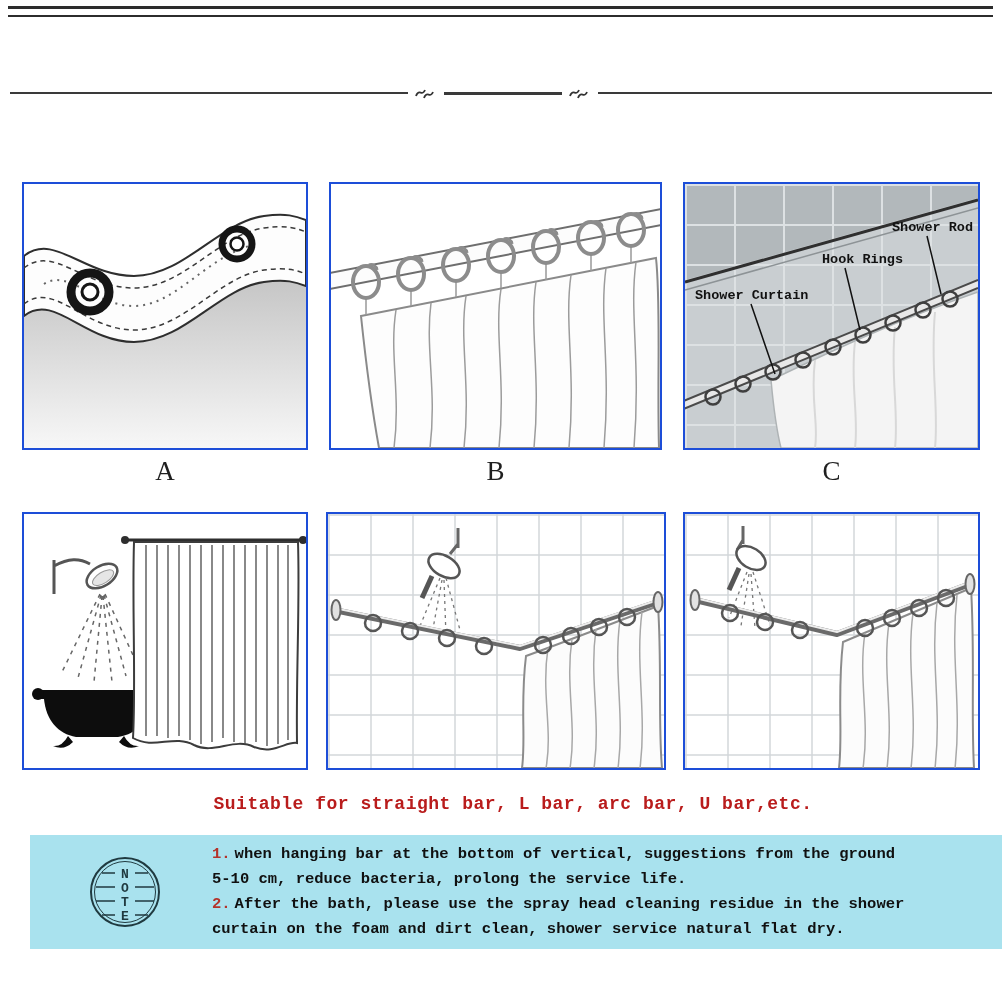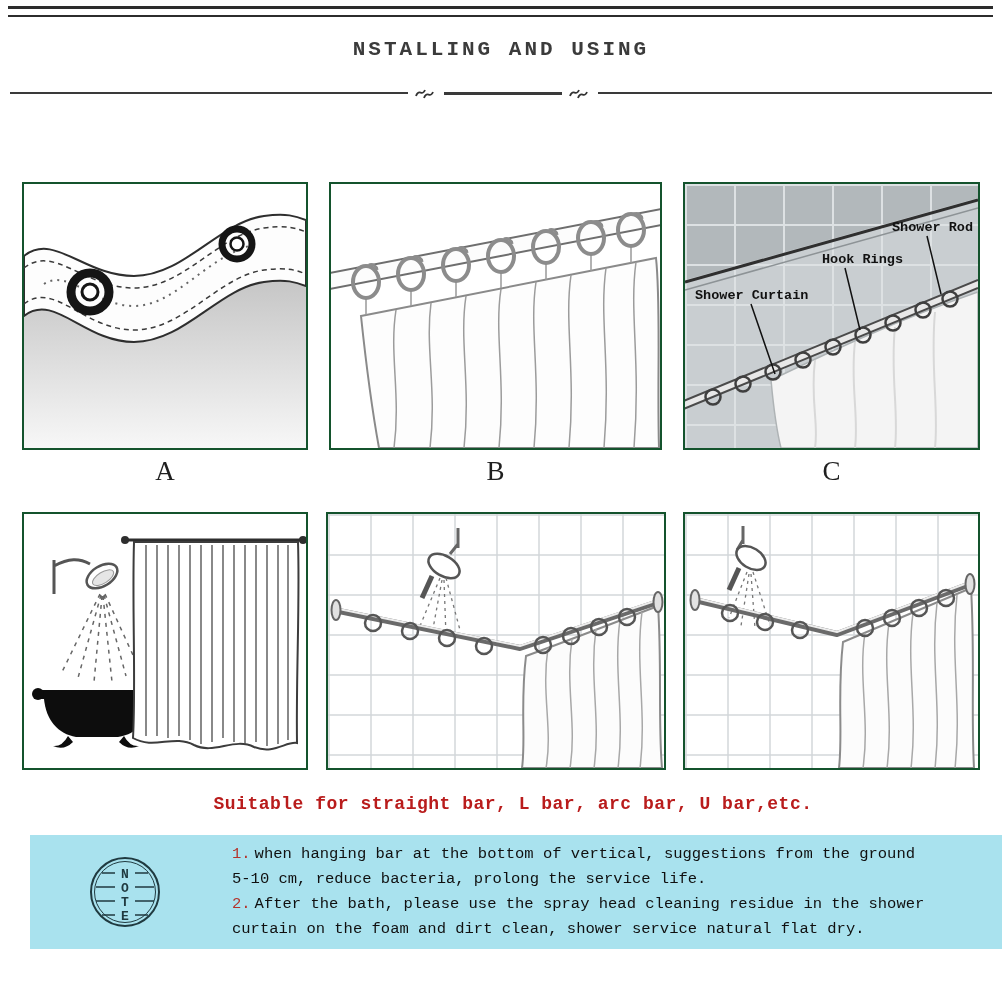--- a/index.html
+++ b/index.html
@@ -11,46 +11,45 @@
          font-size:21px;font-weight:700;letter-spacing:3px;color:#3b3b3b;}
   .divider{position:absolute;top:84px;left:10px;right:10px;height:18px;display:flex;align-items:center;}
   .dseg{border-top:2px solid #3a3a3a;height:0;}
   .dseg.left{flex:0 0 398px;}
   .dseg.mid{flex:0 0 118px;border-top-width:3px;}
   .dseg.right{flex:1;}
   .squig{margin:0 5px;flex:0 0 auto;}
   .row{position:absolute;left:22px;width:958px;display:flex;justify-content:space-between;}
   .row1{top:182px;}
   .row2{top:512px;}
-  figure.panel{margin:0;border:2px solid #14532d;background:#fff;overflow:hidden;}
+  figure.panel{margin:0;border:2px solid #1d4ed8;background:#fff;overflow:hidden;}
   .pA{width:282px;height:264px}.pB{width:329px;height:264px}.pC{width:293px;height:264px}
   .pD{width:282px;height:254px}.pE{width:336px;height:254px}.pF{width:293px;height:254px}
   .labels-row{position:absolute;top:456px;left:22px;width:958px;display:flex;justify-content:space-between;
               font-family:"Liberation Serif",serif;font-size:27px;color:#1f1f1f;}
   .labels-row .lab{text-align:center;}
   .lab1{width:286px}.lab2{width:333px}.lab3{width:297px}
   .suitable{position:absolute;top:782px;left:0;width:100%;margin:12px;text-align:center;
             font-size:18px;font-weight:700;color:#b91c1c;letter-spacing:.5px;}
   .note{position:absolute;top:835px;left:30px;right:0;height:114px;background:#a9e2ee;
         display:flex;align-items:center;}
   .stamp{margin-left:58px;flex:0 0 auto;}
-  .note-text{margin-left:70px;width:706px;font-size:15.5px;line-height:25px;font-weight:400;color:#101010;}
+  .note-text{margin-left:50px;width:706px;font-size:15.5px;line-height:25px;font-weight:700;color:#101010;}
   .note-item{margin:0;}
   .note-num{color:#b5332a;margin-right:4px;}
   svg{display:block;}
   svg text{font-family:"Liberation Mono",monospace;font-weight:700;}
 </style>
 </head>
 <body>
 
 <div class="page">
 
   <div class="top-rule"></div>
 
-  <h1 class="title">NSTALLING AND USING</h1>
 
   <div class="divider">
     <span class="dseg left"></span>
     <svg class="squig" width="26" height="16" viewBox="0 0 26 16">
       <path d="M3,11 C6,3 9,12 12,5 M11,13 C14,5 17,14 20,7" fill="none" stroke="#333" stroke-width="1.8"></path>
     </svg>
     <span class="dseg mid"></span>
     <svg class="squig" width="26" height="16" viewBox="0 0 26 16">
       <path d="M3,11 C6,3 9,12 12,5 M11,13 C14,5 17,14 20,7" fill="none" stroke="#333" stroke-width="1.8"></path>
     </svg>

